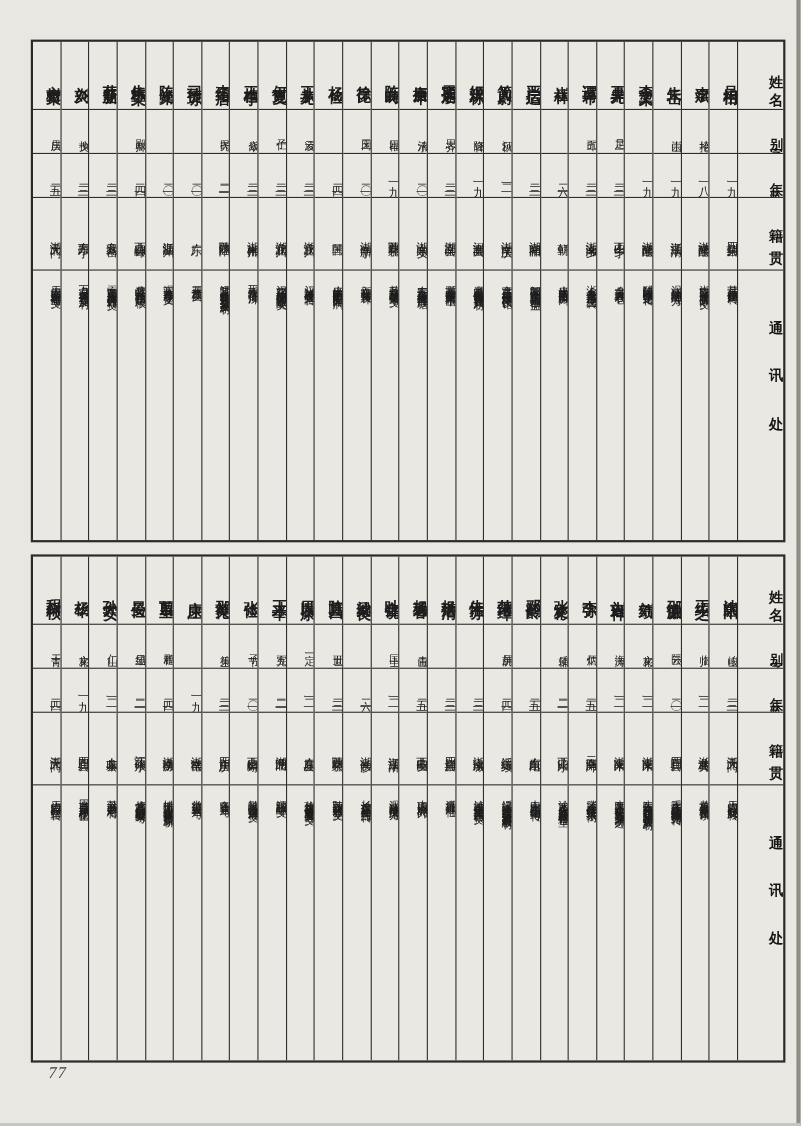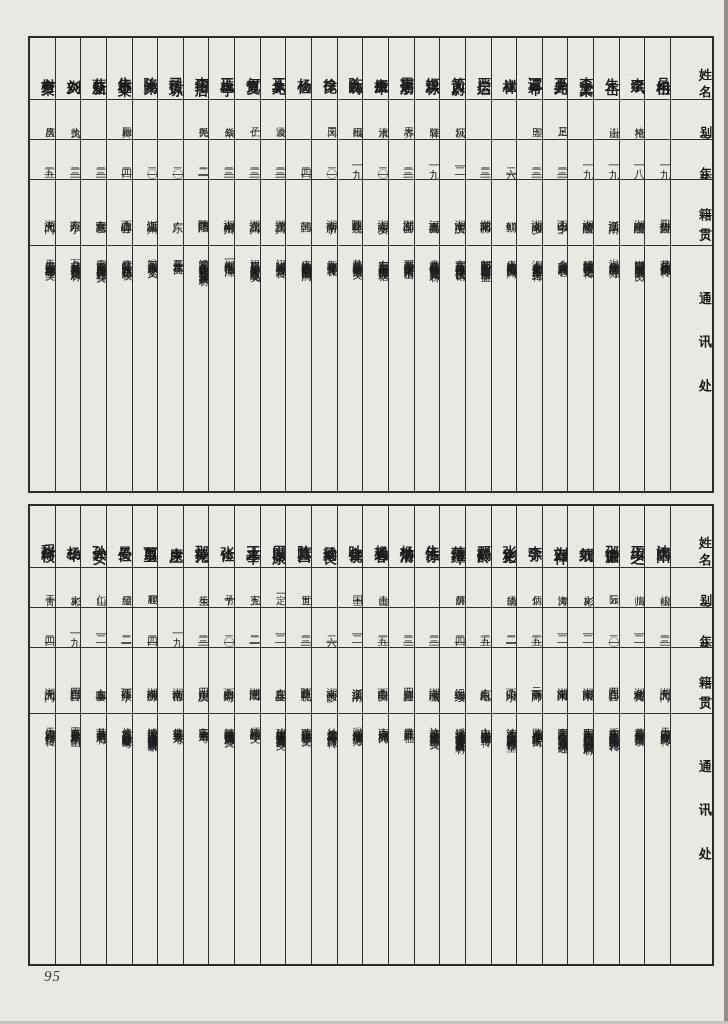--- a/index.html
+++ b/index.html
@@ -460,16 +460,16 @@
 
   <div class="col person-col">
     <div class="cell name">程树桢</div>
     <div class="cell courtesy">干青</div>
     <div class="cell age">二四</div>
     <div class="cell origin">湖北天门</div>
     <div class="cell contact">天门卢家口同仁堂转</div>
   </div>
 </section>
 
-  <div class="page-number">95</div>
+  <div class="page-number">77</div>
   <div class="scan-edge-right"></div>
   <div class="scan-edge-bottom"></div>
 </div>
 
 </body></html>

